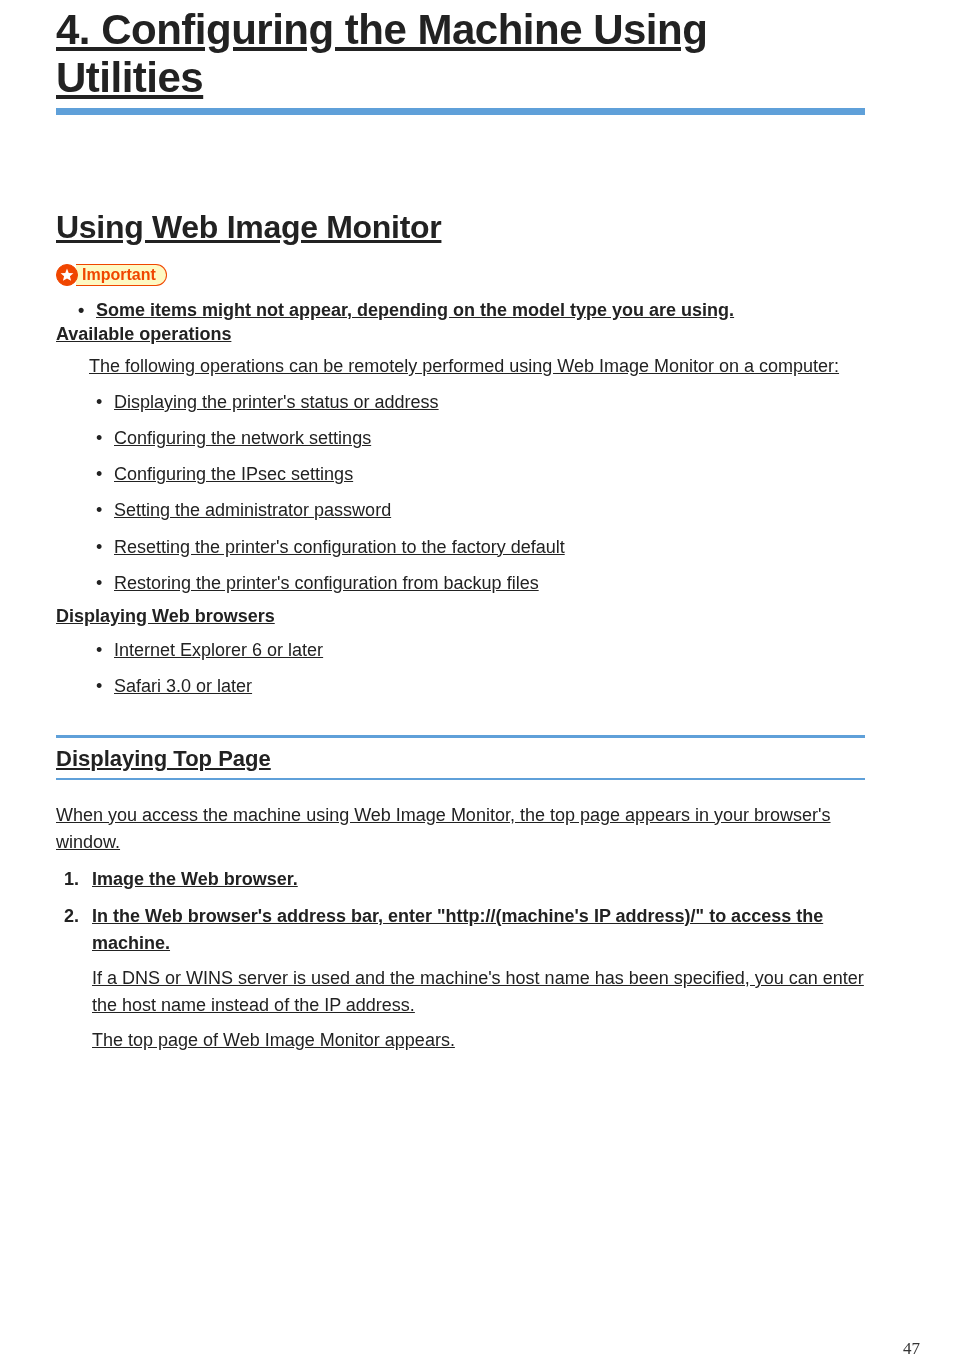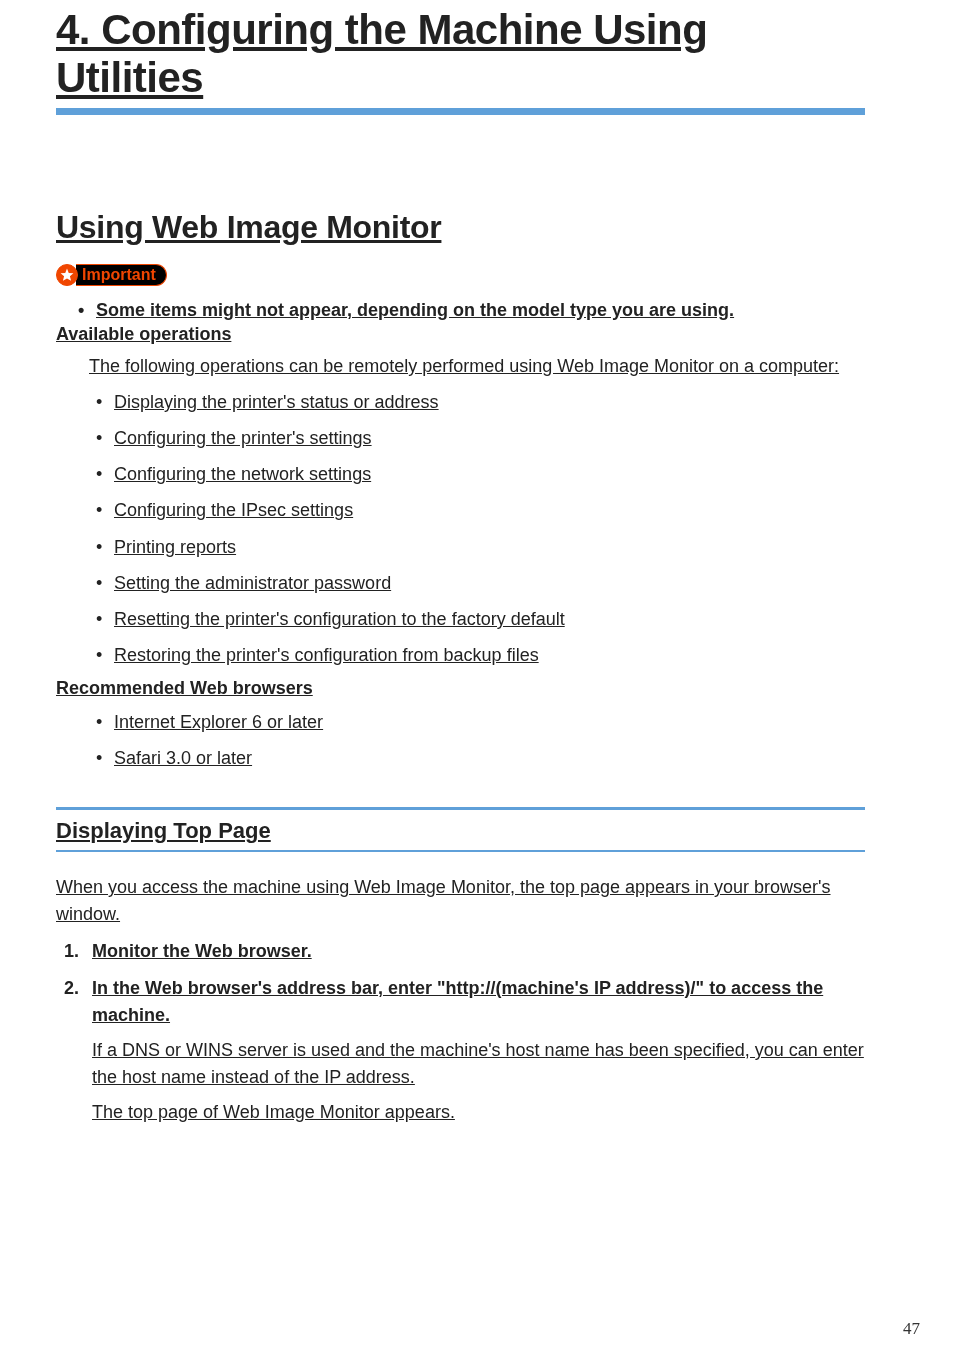--- a/index.html
+++ b/index.html
@@ -70,21 +70,21 @@
   }
   .important-badge .label-wrap {
     height: 20px;
     border: 1px solid #f04600;
     border-left: none;
     border-radius: 0 11px 11px 0;
     padding: 0 10px 0 6px;
     margin-left: -2px;
     display: flex;
     align-items: flex-end;
-    background: #000000;
+    background: #fef9c3;
   }
   .important-badge .label {
     color: #f04600;
     font-weight: 700;
     font-size: 16px;
     line-height: 20px;
   }
   .note-list {
     margin: 12px 0 0 0;
     padding: 0 0 0 40px;
@@ -180,21 +180,21 @@
   }
   ol.steps > li .step-head {
     font-weight: 700;
   }
   ol.steps > li .step-body {
     font-weight: 400;
     margin-top: 8px;
   }
   .page-number {
     position: absolute;
-    bottom: 20px;
+    bottom: 0;
     right: 40px;
     font-size: 17px;
     color: #333;
     font-family: Georgia, "Times New Roman", serif;
   }
 </style>
 </head>
 <body>
 
 <div class="page">
@@ -219,46 +219,44 @@
 
   <ul class="note-list">
     <li>Some items might not appear, depending on the model type you are using.</li>
   </ul>
 
   
   <div class="def-term">Available operations</div>
   <div class="def-body">The following operations can be remotely performed using Web Image Monitor on a computer:</div>
   <ul class="bullets">
     <li>Displaying the printer's status or address</li>
-    <li>Configuring the printer's settings</li>
     <li>Configuring the network settings</li>
     <li>Configuring the IPsec settings</li>
-    <li>Printing reports</li>
     <li>Setting the administrator password</li>
     <li>Resetting the printer's configuration to the factory default</li>
     <li>Restoring the printer's configuration from backup files</li>
   </ul>
 
   
-  <div class="def-term">Recommended Web browsers</div>
+  <div class="def-term">Displaying Web browsers</div>
   <ul class="bullets">
     <li>Internet Explorer 6 or later</li>
     <li>Safari 3.0 or later</li>
   </ul>
 
   
   <hr class="sub-rule-top">
   <h3 class="subsection-title">Displaying Top Page</h3>
   <hr class="sub-rule-bottom">
 
   <div class="para">When you access the machine using Web Image Monitor, the top page appears in your browser's window.</div>
 
   <ol class="steps">
     <li>
-      <div class="step-head">Monitor the Web browser.</div>
+      <div class="step-head">Image the Web browser.</div>
     </li>
     <li>
       <div class="step-head">In the Web browser's address bar, enter "http://(machine's IP address)/" to access the machine.</div>
       <div class="step-body">If a DNS or WINS server is used and the machine's host name has been specified, you can enter the host name instead of the IP address.</div>
       <div class="step-body">The top page of Web Image Monitor appears.</div>
     </li>
   </ol>
 
 </div>
 

